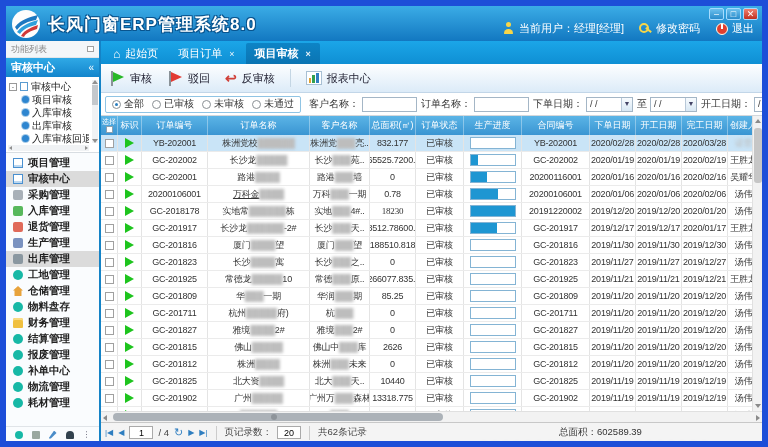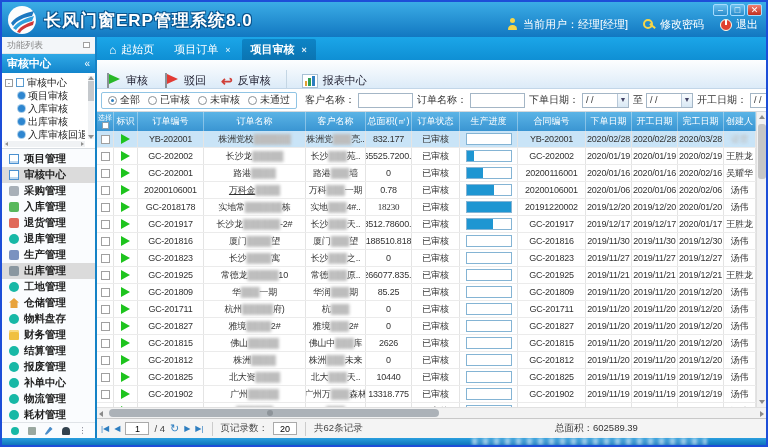--- a/index.html
+++ b/index.html
@@ -1,17 +1,17 @@
 <!DOCTYPE html>
 <html><head>
 <meta charset="utf-8">
 <style>
 *{margin:0;padding:0;box-sizing:border-box}
 body{width:768px;height:447px;font-family:"Liberation Sans",sans-serif;background:#fff}
-.win{width:768px;height:447px;border:2px solid #1d4ed8;position:relative;overflow:hidden;background:#fff}
+.win{width:768px;height:447px;border:6px solid #1d4ed8;position:relative;overflow:hidden;background:#fff}
 
 .titlebar{height:35px;background:linear-gradient(#3BACE6,#1278C1);position:relative}
 .logo{position:absolute;left:5px;top:3px;width:30px;height:30px}
 .app-title{position:absolute;left:42px;top:7px;font-size:17px;font-weight:bold;color:#fff;
  text-shadow:1px 1px 0 #09548E,-1px -1px 0 #09548E,1px -1px 0 #09548E,-1px 1px 0 #09548E;letter-spacing:1px}
 .winctrl{position:absolute;top:2px;right:4px;display:flex;gap:2px}
 .wbtn{width:15px;height:12px;font-size:9px;line-height:10px;text-align:center;color:#fff;
  background:linear-gradient(#6CC0EE,#2A8CCB);border:1px solid #A6DCFF;border-radius:2px;cursor:default}
 .wbtn.close{background:linear-gradient(#F08070,#C03020)}
 .userbar{position:absolute;right:8px;bottom:5px;display:flex;align-items:center;gap:15px;color:#fff;font-size:11px}
@@ -67,21 +67,21 @@
 .fic-pen{background:#4A8CC8;clip-path:polygon(0 100%,70% 0,100% 30%,30% 100%)}
 .fic-person{background:#33424E;border-radius:50% 50% 1px 1px}
 .fic-more{color:#667;font-size:8px;line-height:8px;width:auto}
 
 .content{flex:1;display:flex;flex-direction:column;min-width:0}
 .tabbar{height:23px;background:linear-gradient(#1BA6E8,#0F8FD4);display:flex;align-items:flex-end;padding-left:3px;gap:2px}
 .tab{height:21px;padding:0 9px;color:#fff;font-size:11px;display:flex;align-items:center;gap:5px;white-space:nowrap}
 .tab.active{background:linear-gradient(#0D84C6,#0B74B2);font-weight:bold;border-radius:2px 2px 0 0}
 .thome{font-size:12px}
 .tclose{font-size:9px;opacity:.9;padding-left:2px}
-.toolbar{height:29px;background:linear-gradient(#FDFEFF,#DCEBF8);border-bottom:1px solid #C2D6E8;display:flex;align-items:flex-end;padding-left:8px;gap:15px}
+.toolbar{height:29px;background:linear-gradient(#FDFEFF,#DCEBF8);border-bottom:1px solid #C2D6E8;display:flex;align-items:center;padding-left:8px;gap:15px}
 .tbtn{display:flex;align-items:center;gap:5px;font-size:11px;color:#223;cursor:default}
 .tsep{width:1px;height:18px;background:#C4D6E4}
 .iflag{position:relative;width:16px;height:15px;flex:none}
 .iflag:before{content:"";position:absolute;left:2px;top:0;width:2px;height:15px;background:#8A9298}
 .iflag:after{content:"";position:absolute;left:4px;top:1px;width:0;height:0;border-top:5px solid transparent;border-bottom:5px solid transparent}
 .iflag.g:after{border-left:11px solid #28B828}
 .iflag.r:after{border-left:11px solid #E23B34}
 .iundo{color:#D04038;font-size:14px;font-weight:bold;line-height:14px}
 .ichart{width:16px;height:14px;border:1px solid #A8C0D4;background:#fff;display:flex;align-items:flex-end;gap:1px;padding:1px 2px;flex:none}
 .ichart b{display:block;width:3px}
@@ -224,24 +224,20 @@
             <span class="ic ic-cart-gray"></span>
             <span>采购管理</span>
           </div>
           <div class="mitem">
             <span class="ic ic-cart-green"></span>
             <span>入库管理</span>
           </div>
           <div class="mitem">
             <span class="ic ic-cart-red"></span>
             <span>退货管理</span>
-          </div>
-          <div class="mitem">
-            <span class="ic ic-dot-teal"></span>
-            <span>退库管理</span>
           </div>
           <div class="mitem">
             <span class="ic ic-machine-blue"></span>
             <span>生产管理</span>
           </div>
           <div class="mitem sel">
             <span class="ic ic-cart-brown"></span>
             <span>出库管理</span>
           </div>
           <div class="mitem">

